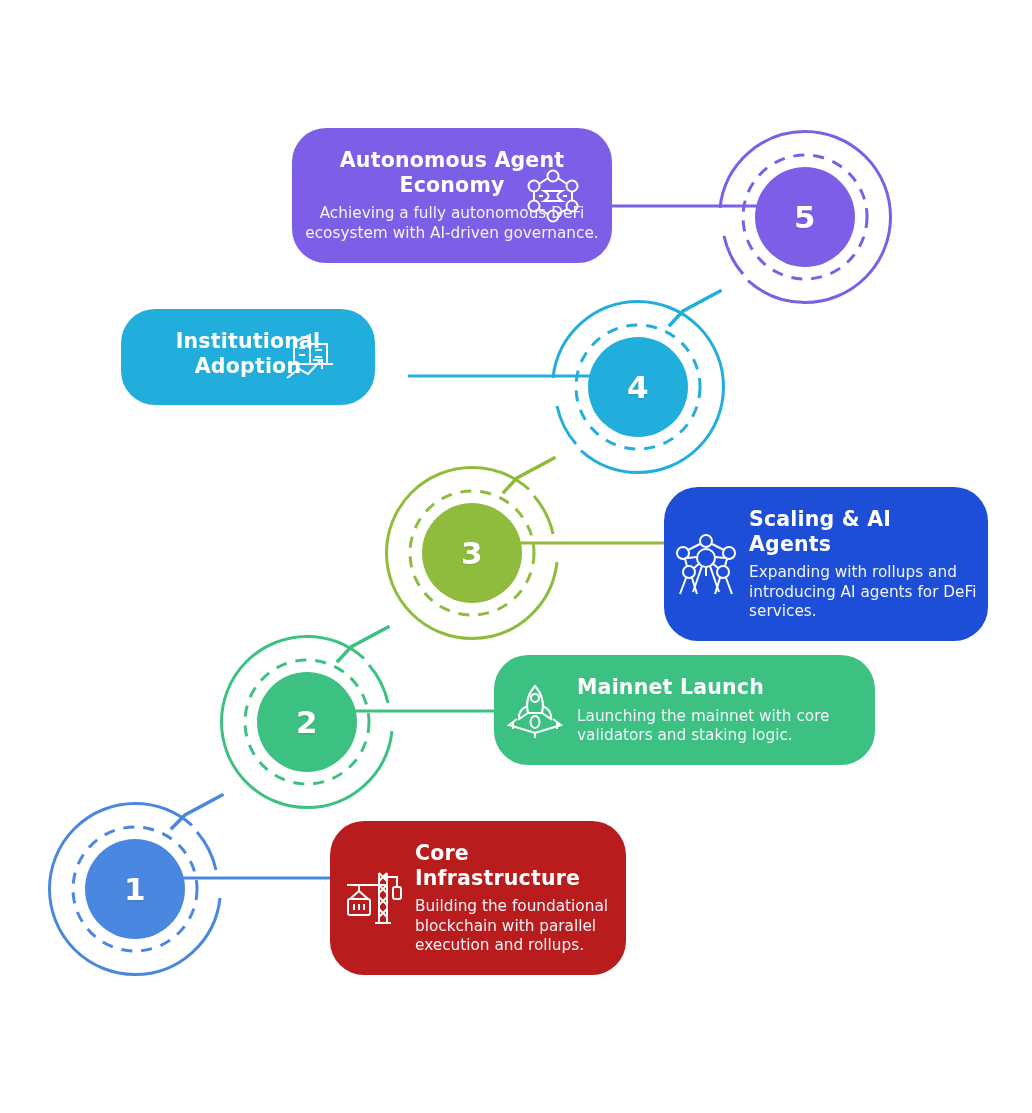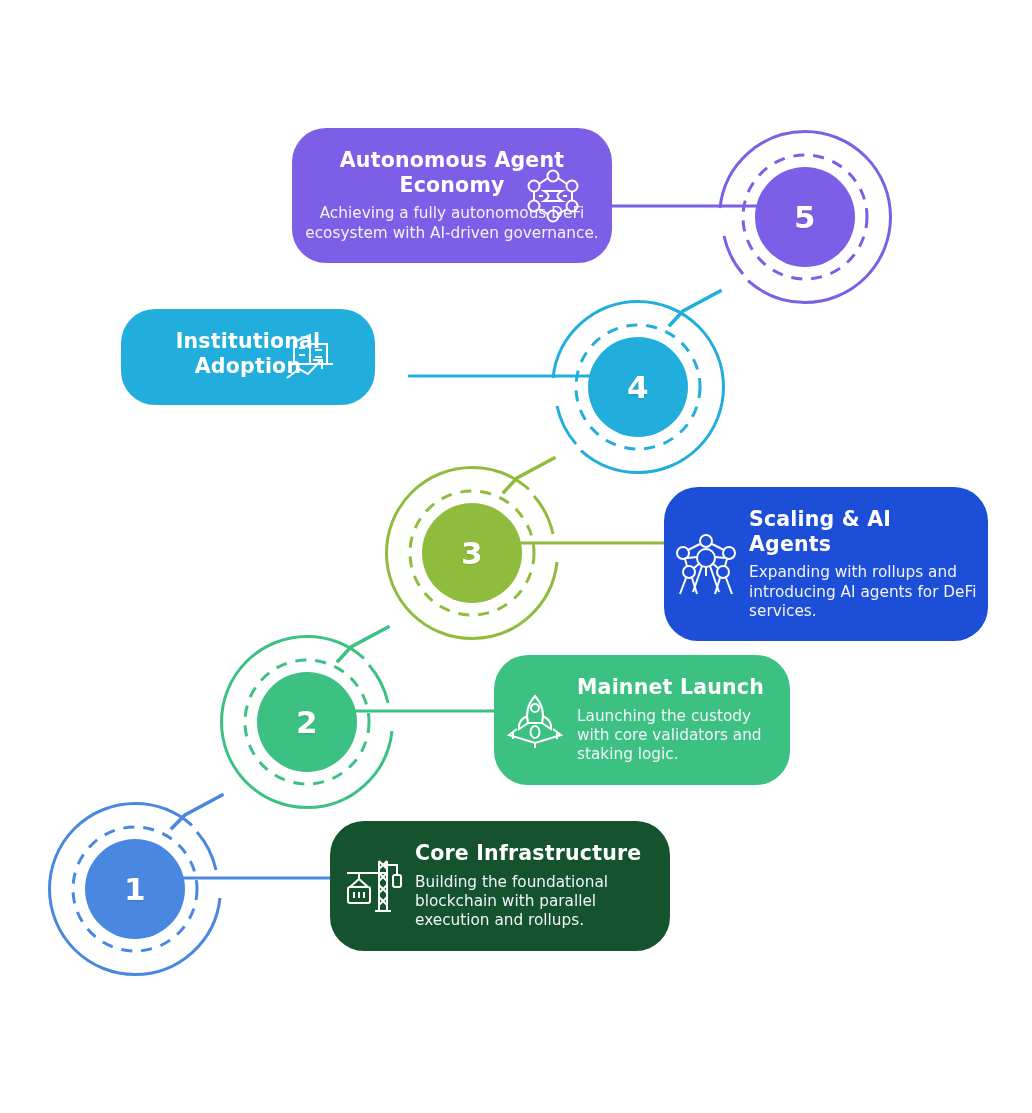--- a/index.html
+++ b/index.html
@@ -188,51 +188,51 @@
     <svg viewBox="0 0 178 178" xmlns="http://www.w3.org/2000/svg" fill="none">
       <path d="M89 174.5 A85.5 85.5 0 0 1 3.5 89 A85.5 85.5 0 0 1 89 3.5 A85.5 85.5 0 0 1 146 25.4" stroke="#3CC183" stroke-width="3"></path>
       <path d="M151 32 A85.5 85.5 0 0 1 170 70" stroke="#3CC183" stroke-width="3"></path>
       <path d="M174 98 A85.5 85.5 0 0 1 89 174.5" stroke="#3CC183" stroke-width="3"></path>
       <circle cx="89" cy="89" r="62" stroke="#3CC183" stroke-width="3" stroke-dasharray="11 9"></circle>
     </svg>
     <div class="bubble" style="background:#3CC183;">
       <span class="num">2</span>
     </div>
   </div>
-  <div class="card ic-left" style="left:494px; top:655px; width:296px; background:#3CC183;">
+  <div class="card ic-left" style="left:494px; top:655px; width:381px; background:#3CC183;">
     <span class="ico">
       <svg width="60" height="60" viewBox="0 0 60 60" stroke="#ffffff" stroke-width="2" fill="none">
         <path d="M30 6 C38 15 39 25 37 33 L23 33 C21 25 22 15 30 6 Z"></path>
         <circle cx="30" cy="18" r="4"></circle>
         <path d="M23 26 C16 28 13 34 14 39 L23 33"></path>
         <path d="M37 26 C44 28 47 34 46 39 L37 33"></path>
         <ellipse cx="30" cy="42" rx="4.5" ry="6"></ellipse>
         <path d="M12 39 L4 45 L30 53 L56 45 L48 39"></path>
         <path d="M8 42 L8 49 M52 42 L52 49"></path>
         <path d="M30 53 L30 58"></path>
       </svg>
     </span>
     <div class="txt">
       <div class="title">Mainnet Launch</div>
-      <div class="desc">Launching the custody with core validators and staking logic.</div>
+      <div class="desc">Launching the mainnet with core validators and staking logic.</div>
     </div>
   </div>
 
   <div class="marker" style="left:46px; top:800px;">
     <svg viewBox="0 0 178 178" xmlns="http://www.w3.org/2000/svg" fill="none">
       <path d="M89 174.5 A85.5 85.5 0 0 1 3.5 89 A85.5 85.5 0 0 1 89 3.5 A85.5 85.5 0 0 1 146 25.4" stroke="#4A87E0" stroke-width="3"></path>
       <path d="M151 32 A85.5 85.5 0 0 1 170 70" stroke="#4A87E0" stroke-width="3"></path>
       <path d="M174 98 A85.5 85.5 0 0 1 89 174.5" stroke="#4A87E0" stroke-width="3"></path>
       <circle cx="89" cy="89" r="62" stroke="#4A87E0" stroke-width="3" stroke-dasharray="11 9"></circle>
     </svg>
     <div class="bubble" style="background:#4A87E0;">
       <span class="num">1</span>
     </div>
   </div>
-  <div class="card ic-left" style="left:330px; top:821px; width:340px; background:#14532d;">
+  <div class="card ic-left" style="left:330px; top:821px; width:296px; background:#b91c1c;">
     <span class="ico">
       <svg width="62" height="62" viewBox="0 0 62 62" stroke="#ffffff" stroke-width="2" fill="none">
         <path d="M6 18 L46 18"></path>
         <path d="M38 6 L38 56 M46 6 L46 56"></path>
         <path d="M38 6 L46 14 M46 6 L38 14 M38 18 L46 26 M46 18 L38 26
                  M38 30 L46 38 M46 30 L38 38 M38 42 L46 50 M46 42 L38 50"></path>
         <path d="M42 10 L56 10 L56 20"></path>
         <rect x="52" y="20" width="8" height="12" rx="2"></rect>
         <path d="M18 18 L18 24 M18 24 L9 32 M18 24 L27 32"></path>
         <rect x="7" y="32" width="22" height="16" rx="2"></rect>

